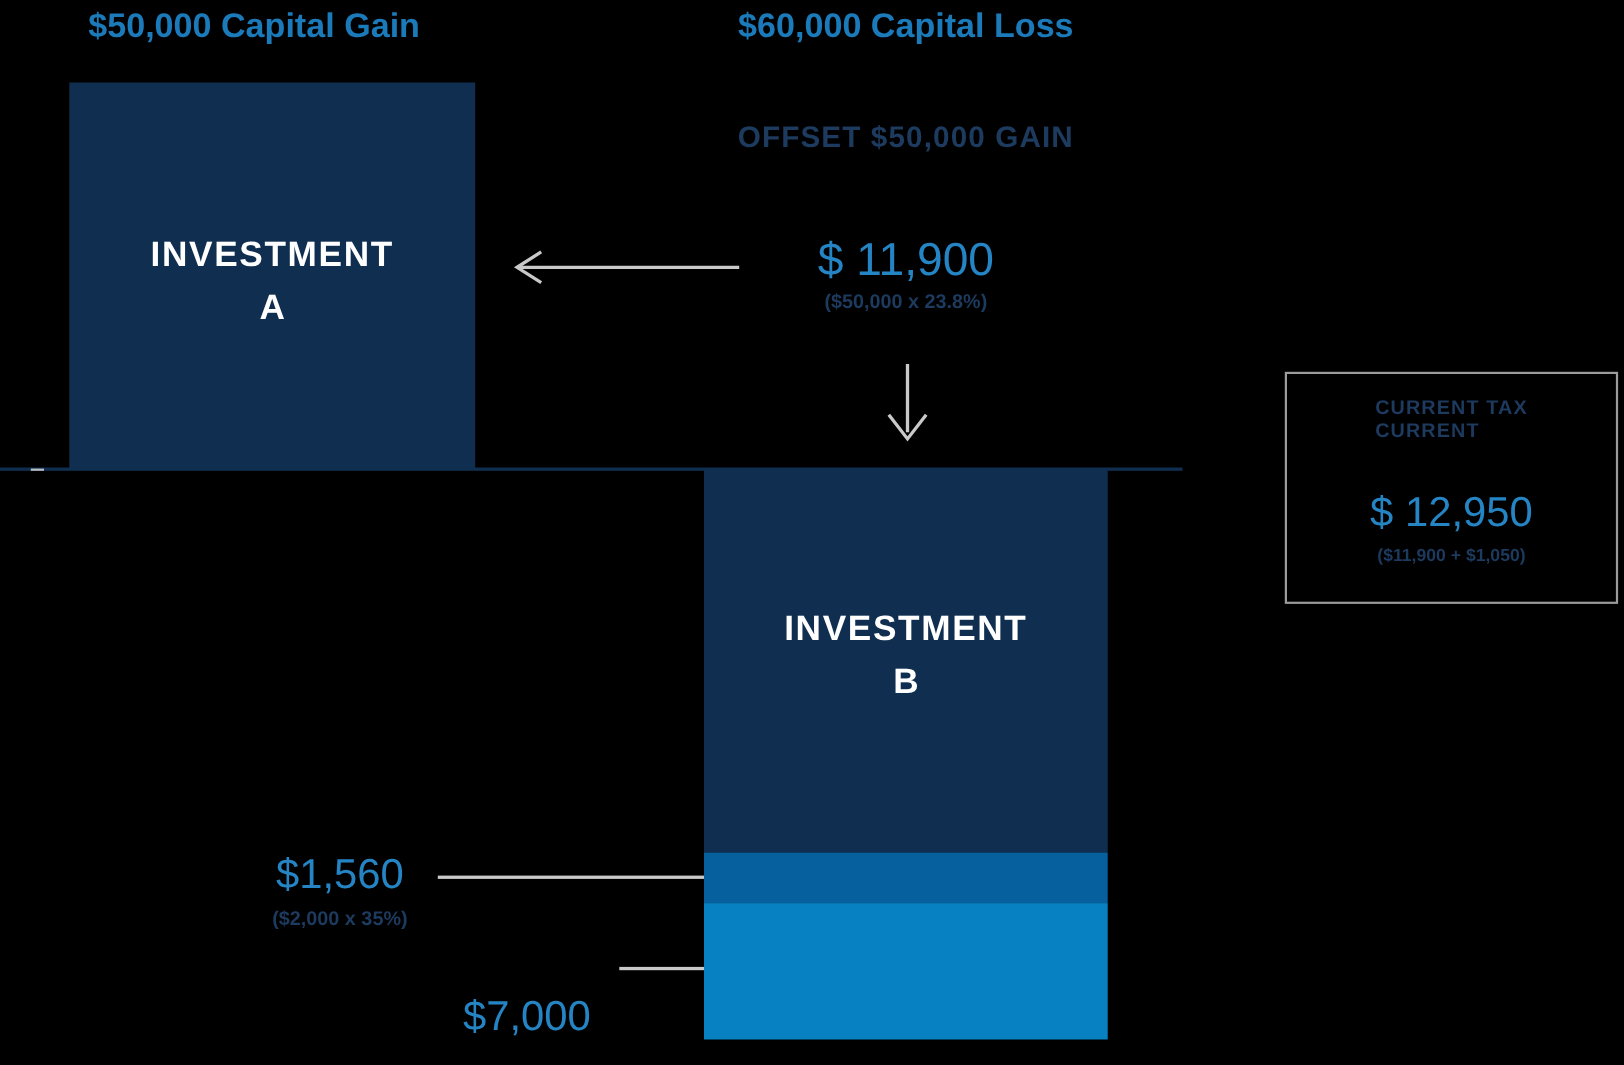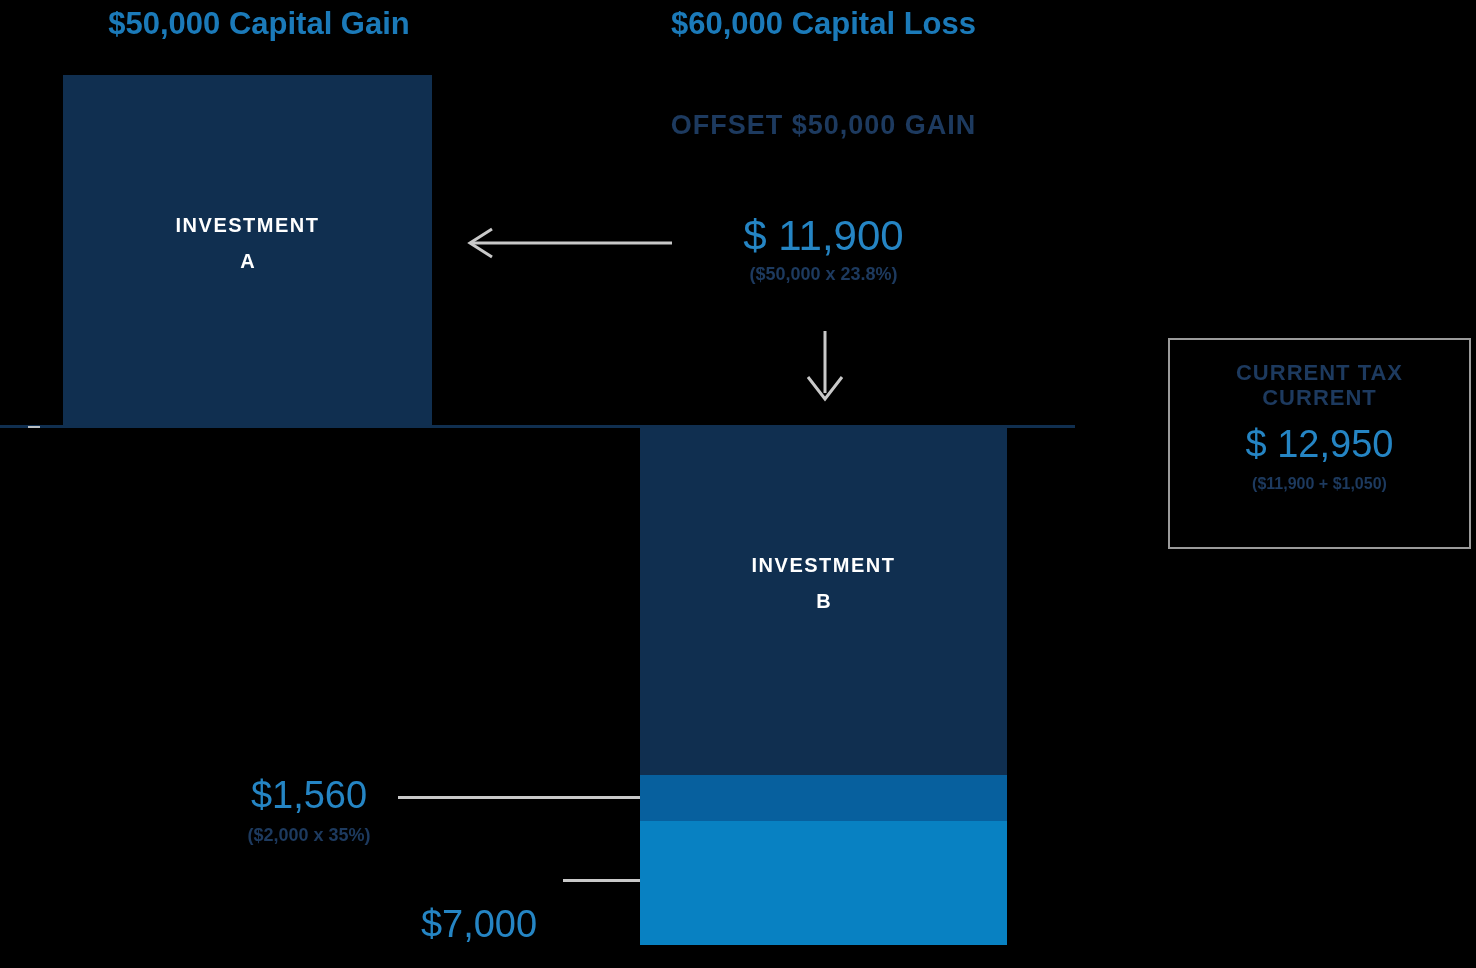--- a/index.html
+++ b/index.html
@@ -63,21 +63,21 @@
     height: 348px;
     background: var(--navy-fill, #102f50);
     display: flex; flex-direction: column; align-items: center;
     padding-top: 128px; box-sizing: border-box;
   }
   .box-b-deduction { height: 46px; background: var(--deduction-fill, #07609e); }
   .box-b-carryforward { height: 124px; background: var(--carryforward-fill, #0881c2); }
 
   .box-label {
     color: #ffffff;
-    font-size: 20px;
+    font-size: 32px;
     font-weight: 700;
     letter-spacing: 1.5px;
     line-height: 1;
     text-align: center;
   }
   .box-label .line2 { margin-top: 16px; letter-spacing: 0; }
 
   .baseline {
     left: 0; top: 425px; width: 1075px; height: 3px;
     background: var(--navy-fill, #102f50);
@@ -94,48 +94,47 @@
 
   .savings-box {
     left: 1168px; top: 338px; width: 303px; height: 211px;
     border: 2px solid var(--border-gray, #9b9b9b);
     box-sizing: border-box;
     display: flex; flex-direction: column; align-items: center;
     padding-top: 20px;
   }
   .savings-title {
     color: var(--navy-text, #1d3a5f);
-    font-size: 22px;
+    font-size: 18px;
     font-weight: 700;
     letter-spacing: 1px;
     line-height: 1.15;
-    text-align: center;
   }
   .savings-amount {
-    margin-top: 14px;
+    margin-top: 46px;
     color: var(--blue-amount, #2585c4);
     font-size: 38px;
     font-weight: 400;
     line-height: 1;
   }
   .savings-formula {
     margin-top: 12px;
     color: var(--navy-text, #1d3a5f);
     font-size: 16px;
     font-weight: 700;
   }
 
   .center-text { text-align: center; }
 </style>
 </head>
 <body>
 
 <div class="stage">
 
-  <div class="abs title-blue center-text" style="left:74px; top:8px; width:370px;">$50,000 Capital Gain</div>
+  <div class="abs title-blue center-text" style="left:46px; top:8px; width:370px;">$50,000 Capital Gain</div>
 
   <div class="abs title-blue center-text" style="left:640px; top:8px; width:367px;">$60,000 Capital Loss</div>
 
   <div class="abs offset-label center-text" style="left:640px; top:110px; width:367px;">OFFSET $50,000 GAIN</div>
 
   <div class="abs big-amount center-text" style="left:640px; top:215px; width:367px;">$ 11,900</div>
   <div class="abs small-formula center-text" style="left:640px; top:265px; width:367px;">($50,000 x 23.8%)</div>
 
   <div class="abs baseline"></div>
   <div class="abs baseline-tick"></div>

